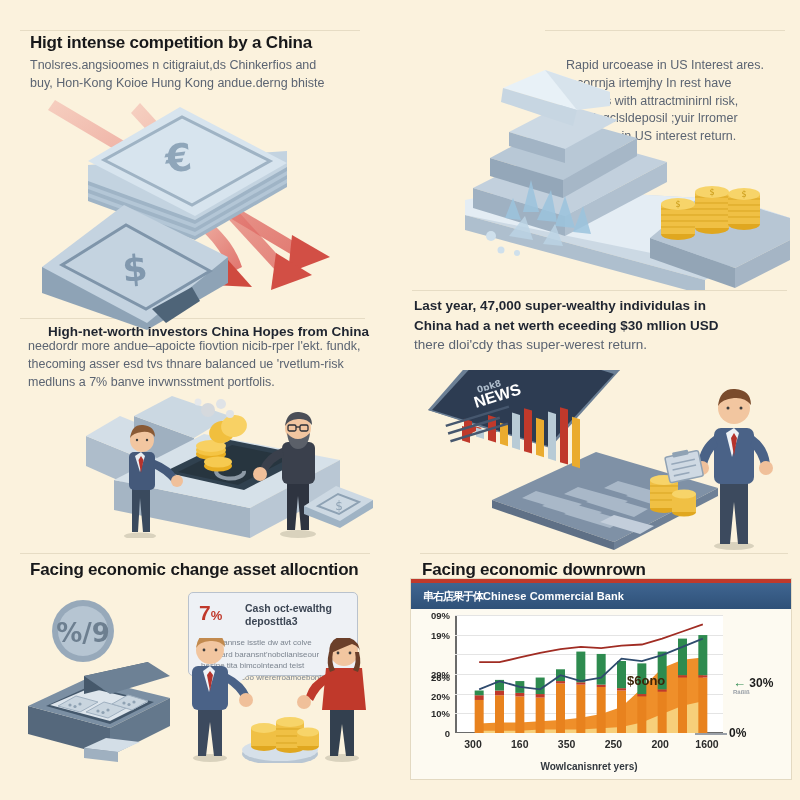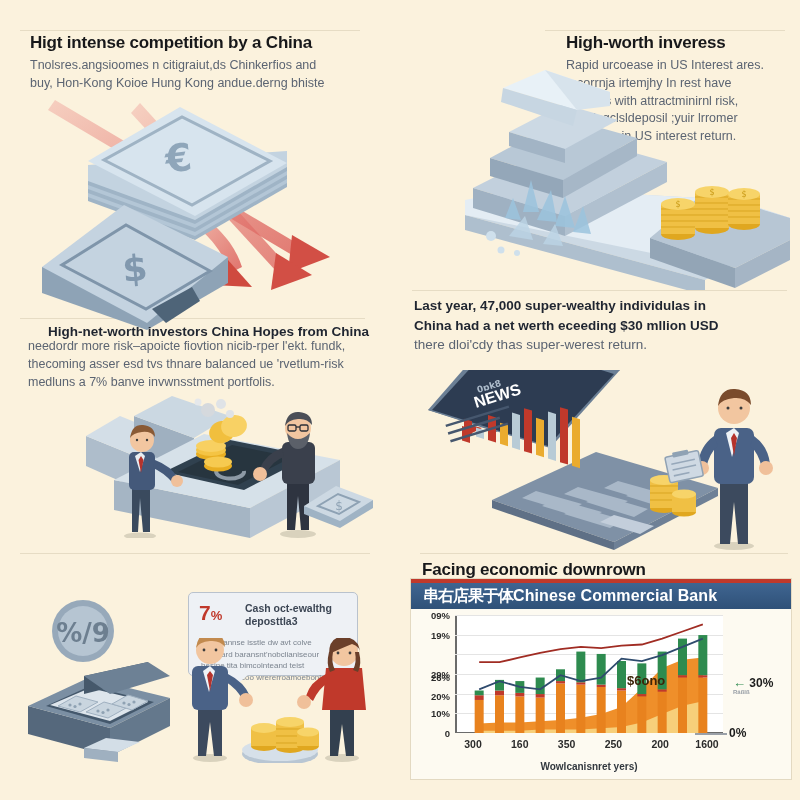--- a/index.html
+++ b/index.html
@@ -35,21 +35,21 @@
   .chart-panel{
     position:absolute;left:410px;top:578px;width:380px;height:200px;
     background:#fdfaf1;border:1px solid #e3d9c2;
   }
   .chart-titlebar{
     position:absolute;left:0;top:0;width:380px;height:30px;
     background:linear-gradient(#3f6591,#2f5178);
     border-top:4px solid #c0392b;box-sizing:border-box;
     display:flex;align-items:center;padding-left:12px;
   }
-  .chart-title{color:#fff;font-size:16px;font-weight:700;letter-spacing:.1px;white-space:nowrap;}
+  .chart-title{color:#fff;font-size:11px;font-weight:700;letter-spacing:.1px;white-space:nowrap;}
   .chart-title .cjk{font-family:"DejaVu Sans",sans-serif;letter-spacing:-1px;}
   .plot{
     position:absolute;left:44px;top:36px;width:268px;height:118px;
     background:#ffffff;
   }
   .ytick{position:absolute;right:calc(100% + 5px);transform:translateY(-50%);
     font-size:9.5px;font-weight:700;color:#2b2b2b;white-space:nowrap;}
   .gridline{position:absolute;left:0;width:100%;height:1px;background:#e4e4e4;}
   .xtick{position:absolute;top:calc(100% + 5px);transform:translateX(-50%);
     font-size:10.5px;font-weight:700;color:#2b2b2b;white-space:nowrap;}
@@ -128,26 +128,25 @@
     <polygon points="10,62 10,88 115,125 196,78 196,52" fill="#8ea3b6"></polygon>
     <polygon points="10,62 115,118 196,52 92,0" fill="#c4d3e0"></polygon>
     <polygon points="30,60 114,104 178,66 94,20" fill="none" stroke="#7f95aa" stroke-width="3"></polygon>
     <text x="104" y="76" font-family="DejaVu Sans, sans-serif" font-size="36" font-weight="700" fill="#8198ae" text-anchor="middle" transform="rotate(-5 104 76)">$</text>
     <polygon points="120,104 160,82 168,96 134,118" fill="#4e6478"></polygon>
   </svg>
 
 
   <div class="abs lead-txt" style="left:28px;top:322px;width:350px;padding-left:20px;">High-net-worth investors China Hopes from China</div>
   <div class="abs body-txt body-blur" style="left:28px;top:338px;width:352px;">
-    <div>needordr more risk–apoicte fiovtion nicib-rper l'ekt. fundk,</div>
+    <div>needordr more andue–apoicte fiovtion nicib-rper l'ekt. fundk,</div>
     <div>thecoming asser esd tvs thnare  balanced  ue 'rvetlum-risk</div>
     <div>medluns  a 7% banve invwnsstment portfolis.</div>
   </div>
 
-  <div class="abs heading" style="left:566px;top:33px;">High-worth inveress</div>
   <div class="abs body-txt body-blur" style="left:566px;top:57px;width:225px;">
     <div>Rapid urcoease in US Interest ares.</div>
     <div>recorrnja irtemjhy In rest have</div>
     <div>returnss with attractminirnl risk,</div>
     <div>risk dagclsldeposil ;yuir lrromer</div>
     <div>nadurhey in US interest return.</div>
   </div>
 
   <svg class="abs" style="left:405px;top:40px;" width="385" height="250">
 
@@ -386,20 +385,21 @@
         <rect x="-18" y="71" width="16" height="5" rx="1" fill="#8fa2b4"></rect>
         <g stroke="#97a8ba" stroke-width="1.6">
           <line x1="-21" y1="82" x2="3" y2="82"></line>
           <line x1="-21" y1="88" x2="3" y2="88"></line>
           <line x1="-21" y1="94" x2="-5" y2="94"></line>
         </g>
       </g>
     </g>
   </svg>
 
+  <div class="abs heading" style="left:30px;top:560px;">Facing economic change asset allocntion</div>
 
   <svg class="abs" style="left:50px;top:598px;" width="66" height="66">
     <circle cx="33" cy="33" r="31" fill="#97a9ba"></circle>
     <circle cx="33" cy="33" r="25" fill="#b6c5d2"></circle>
     <text x="33" y="44" font-size="26" font-weight="700" fill="#6d7f90" text-anchor="middle" font-family="DejaVu Sans, sans-serif">%/9</text>
   </svg>
 
   <svg class="abs" style="left:22px;top:650px;" width="160" height="112">
     <polygon points="6,56 6,84 88,106 88,78" fill="#55687c"></polygon>
     <polygon points="6,56 88,78 148,48 66,28" fill="#7b8fa3"></polygon>

